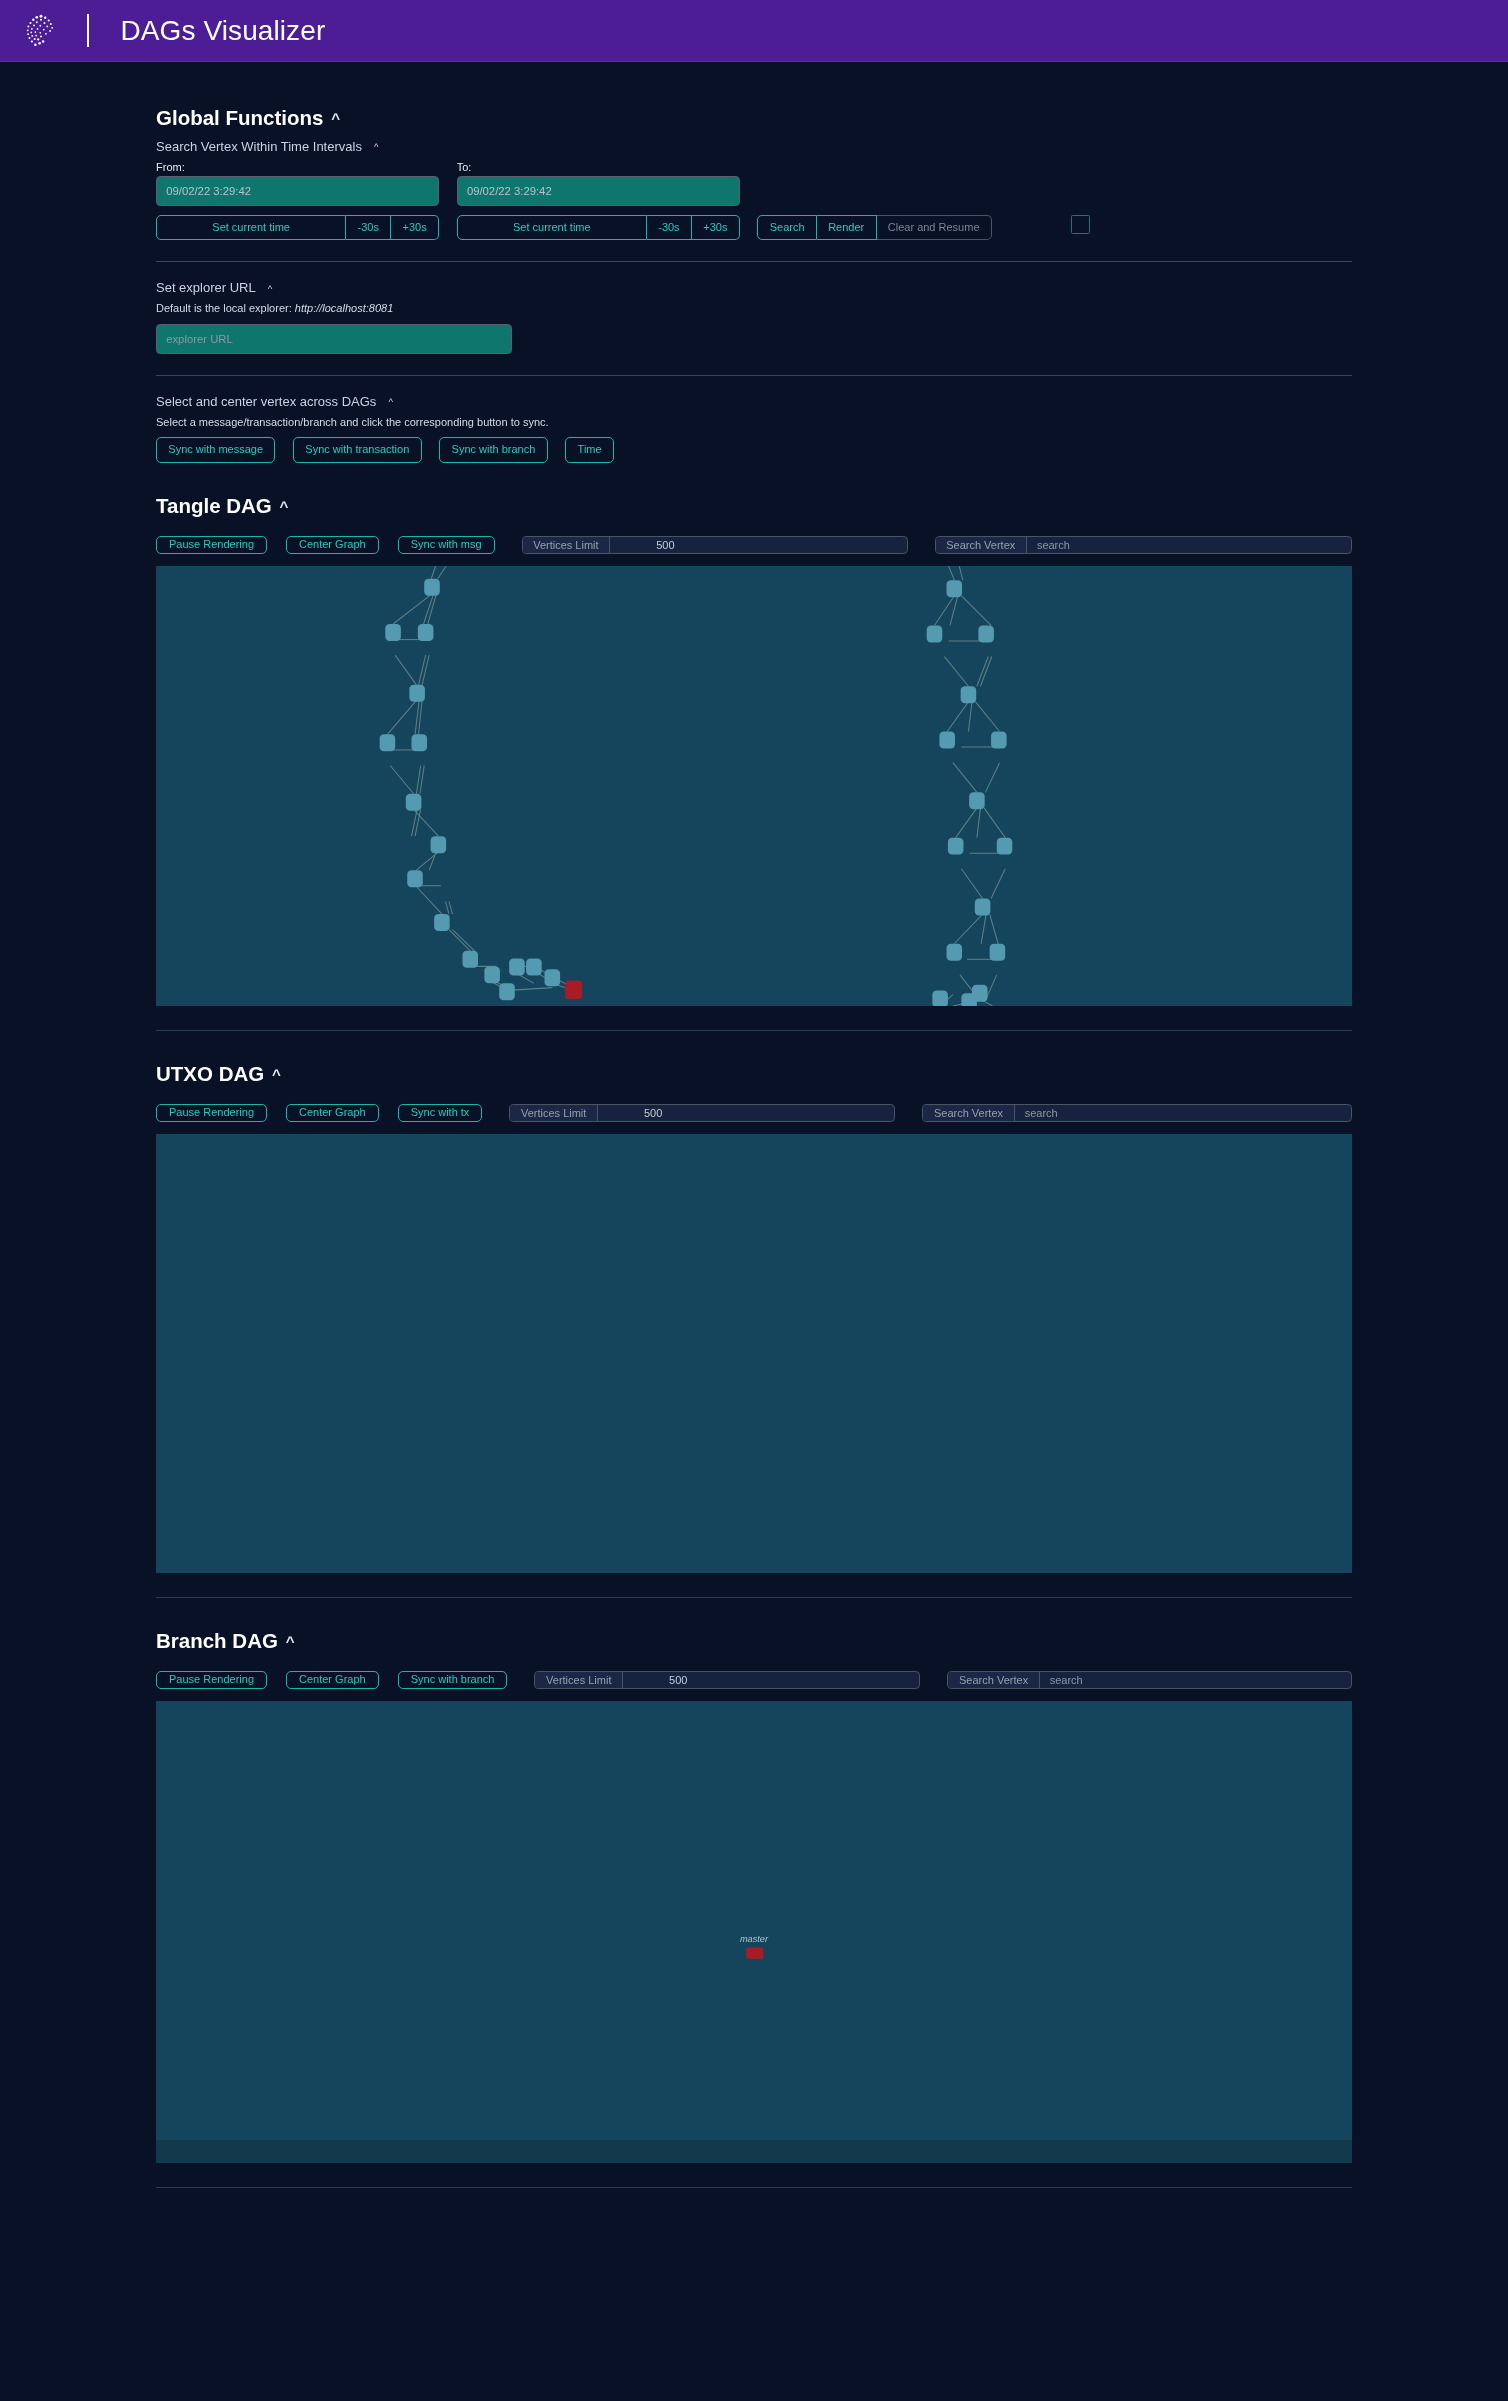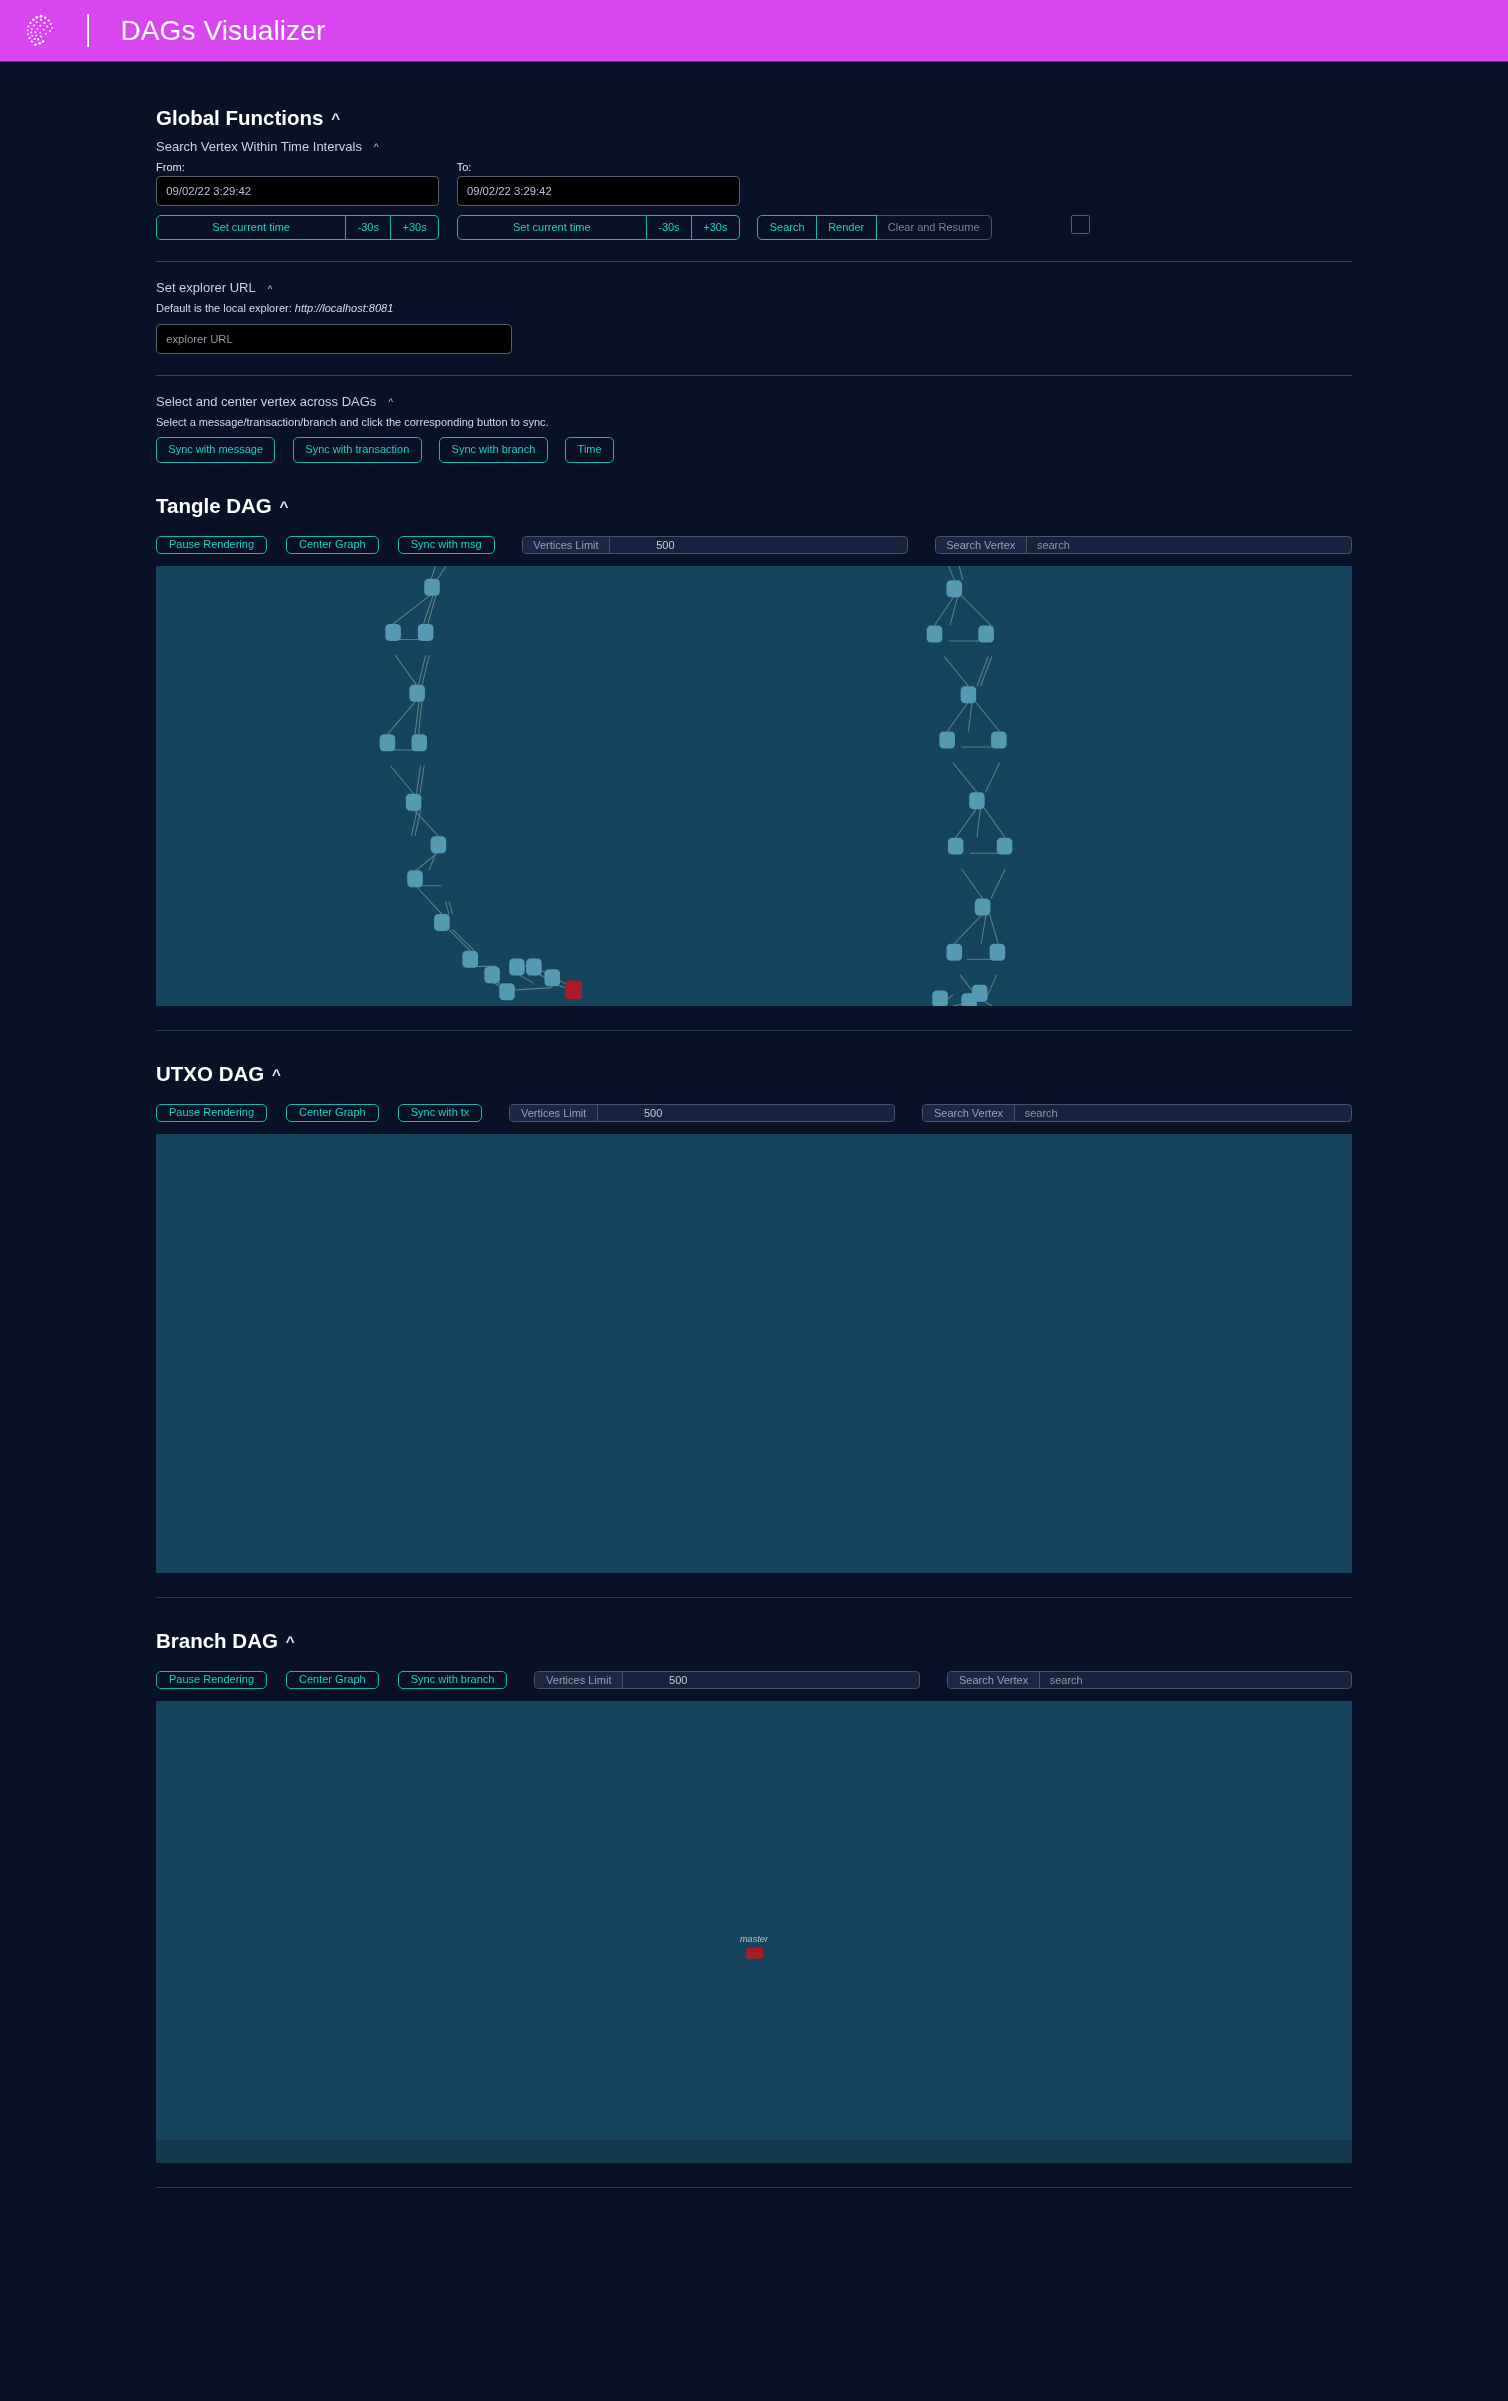--- a/index.html
+++ b/index.html
@@ -12,21 +12,21 @@
   body {
     width: 1508px;
     min-height: 2401px;
     color: #e9eef5;
     -webkit-font-smoothing: antialiased;
   }
 
   
   .navbar {
     height: 62px;
-    background: #d946ef;
+    background: #4c1d95;
     border-bottom: 0.7px solid #2e5160;
     display: flex;
     align-items: center;
     padding-left: 18.4px;
   }
   .brand-logo {
     width: 45px; height: 45px;
     display: flex; align-items: center; justify-content: center;
     flex: 0 0 auto;
   }
@@ -113,21 +113,21 @@
     font-size: 11px;
     color: #e6ecf4;
     margin-bottom: 3.5px;
     display: block;
   }
   .time-col { width: 283px; margin-right: 17.7px; }
 
   .txt-input {
     width: 100%;
     height: 30px;
-    background: #000000;
+    background: #0f766e;
     border: 0.7px solid #57606c;
     border-radius: 4.2px;
     color: #b9c2cf;
     font-size: 11.3px;
     font-family: "Liberation Sans", sans-serif;
     padding: 0 9.2px;
     outline: none;
     display: block;
   }
   .txt-input::placeholder { color: #8e97a4; opacity: 1; }

